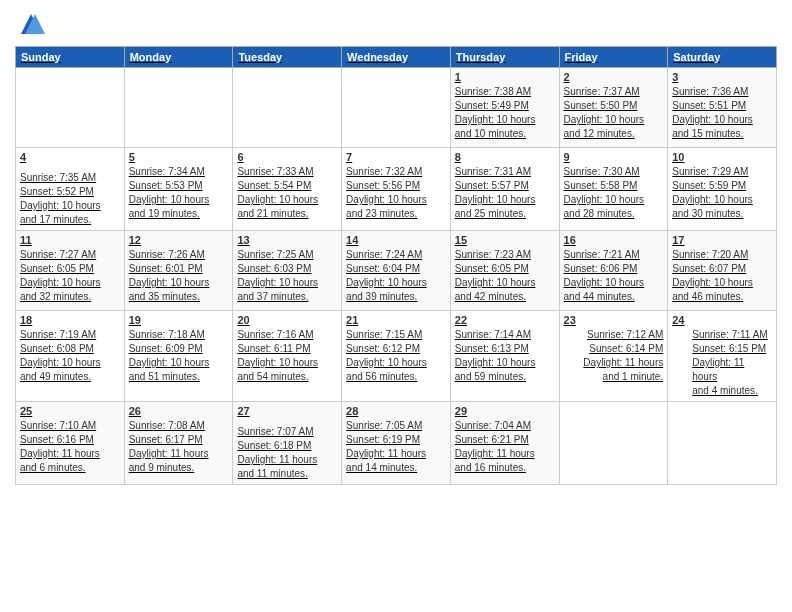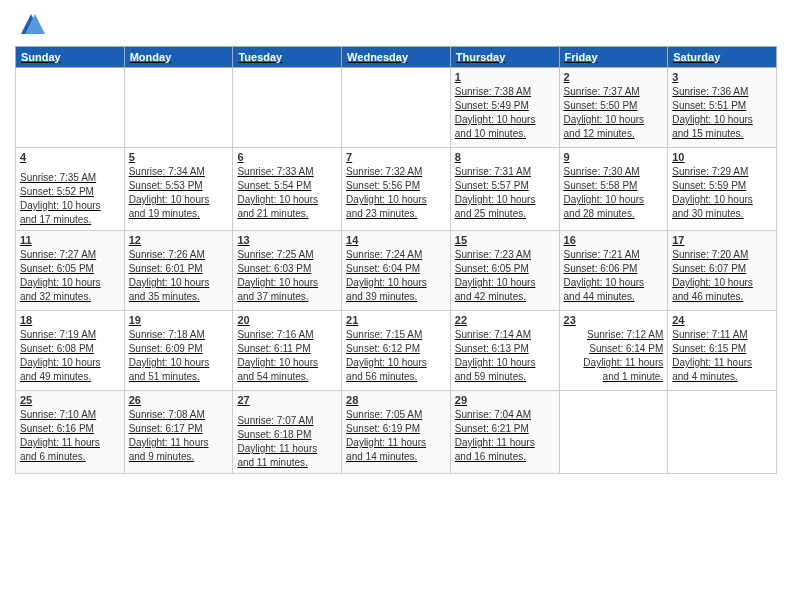--- a/index.html
+++ b/index.html
@@ -292,21 +292,21 @@
           </td>
           <td>
             <div class="day-number">23</div>
             <div class="day-info" style="white-space: pre-line; text-align: right;">Sunrise: 7:12 AM
 Sunset: 6:14 PM
 Daylight: 11 hours
 and 1 minute.</div>
           </td>
           <td>
             <div class="day-number">24</div>
-            <div class="day-info" style="white-space: pre-line;">Sunrise: 7:11 AM
+            <div class="day-info" style="white-space: pre-line; margin-left: 20px;">Sunrise: 7:11 AM
 Sunset: 6:15 PM
 Daylight: 11 hours
 and 4 minutes.</div>
           </td>
         </tr>
         <tr>
           <td>
             <div class="day-number">25</div>
             <div class="day-info" style="white-space: pre-line;">Sunrise: 7:10 AM
 Sunset: 6:16 PM

